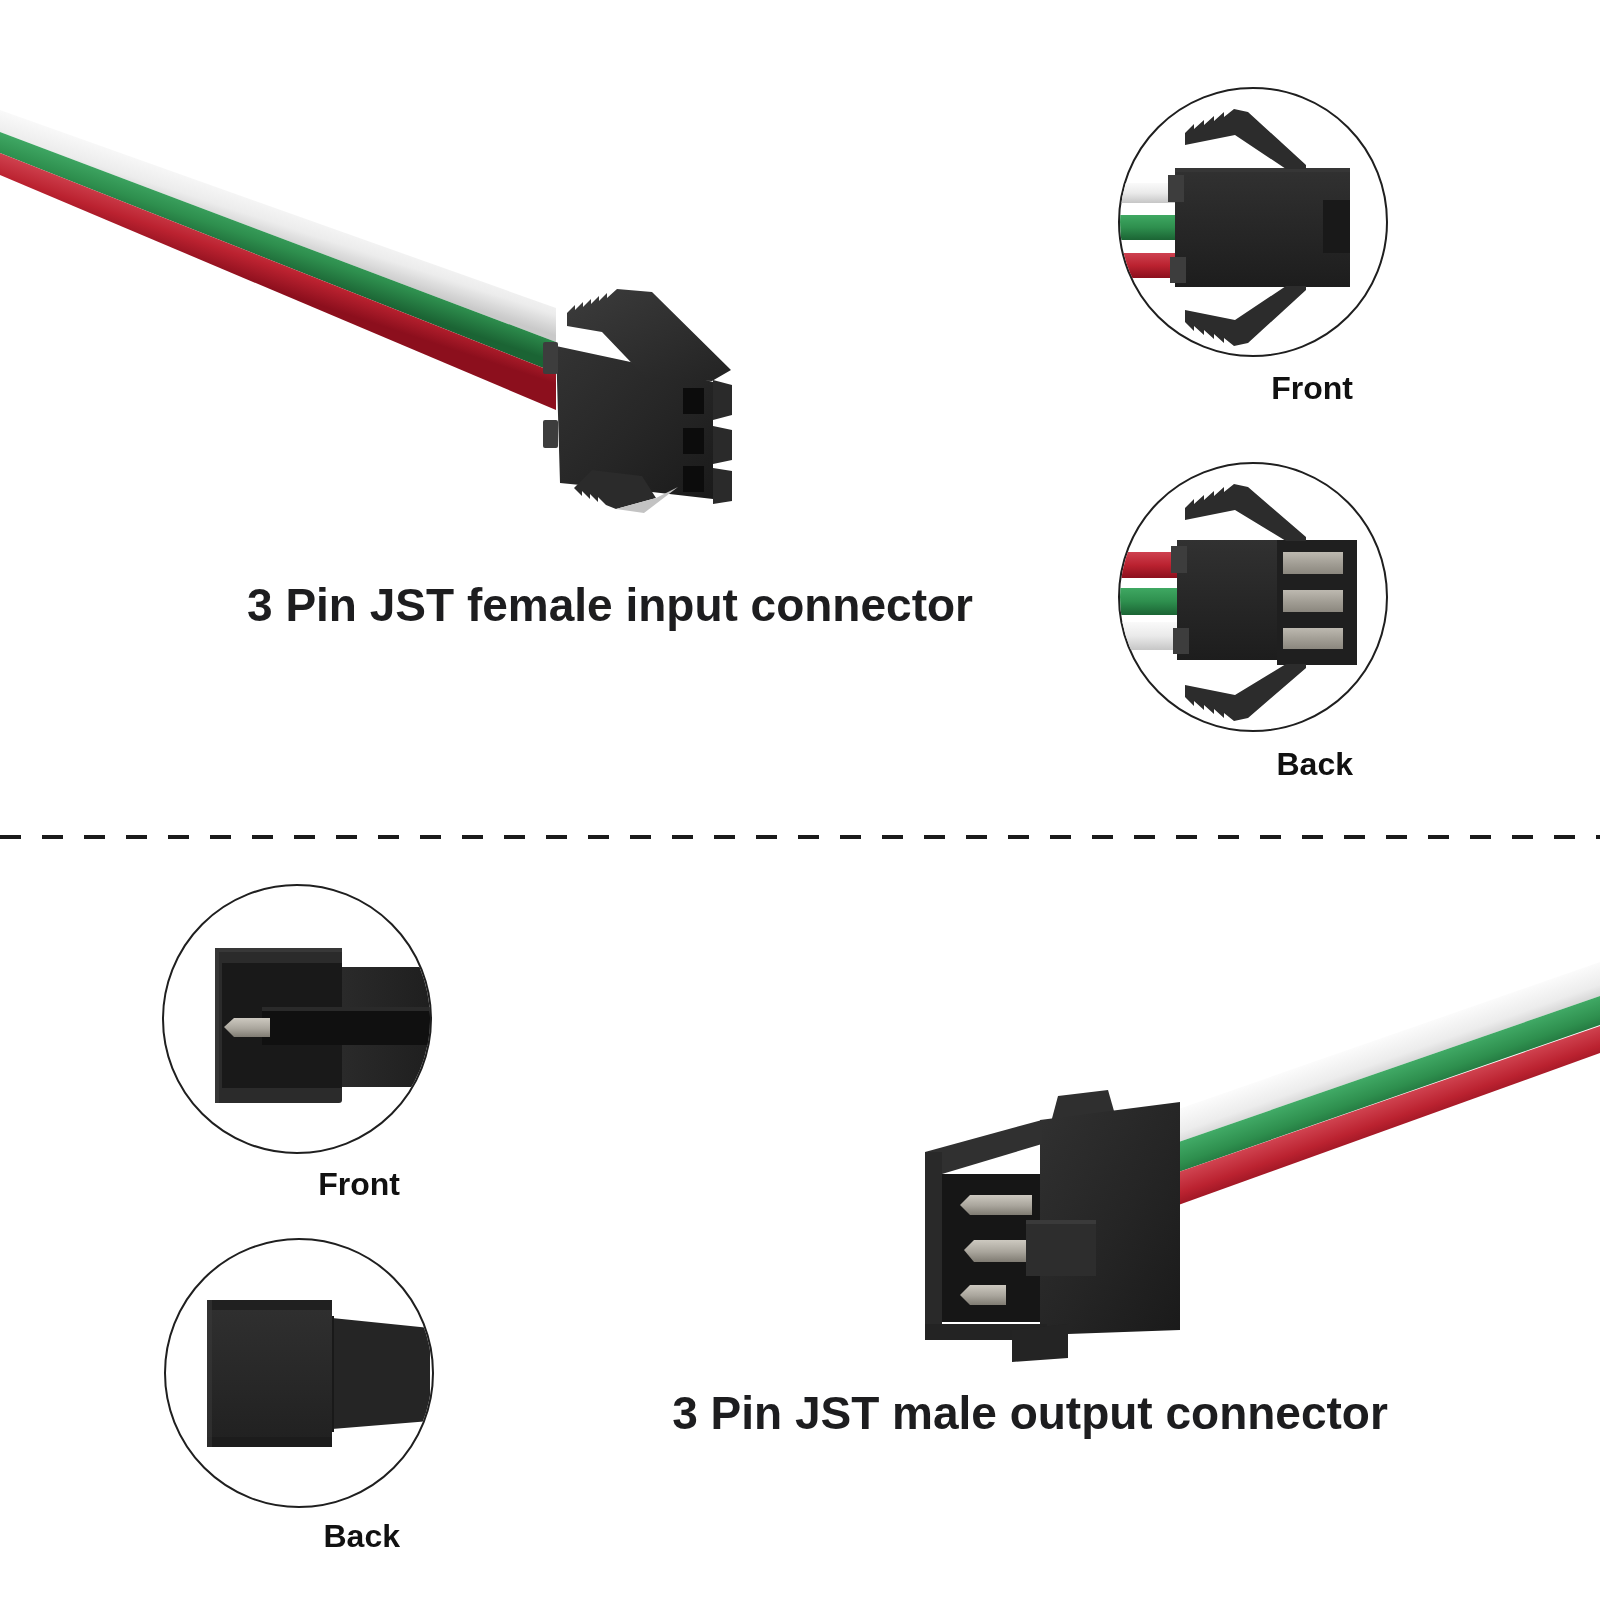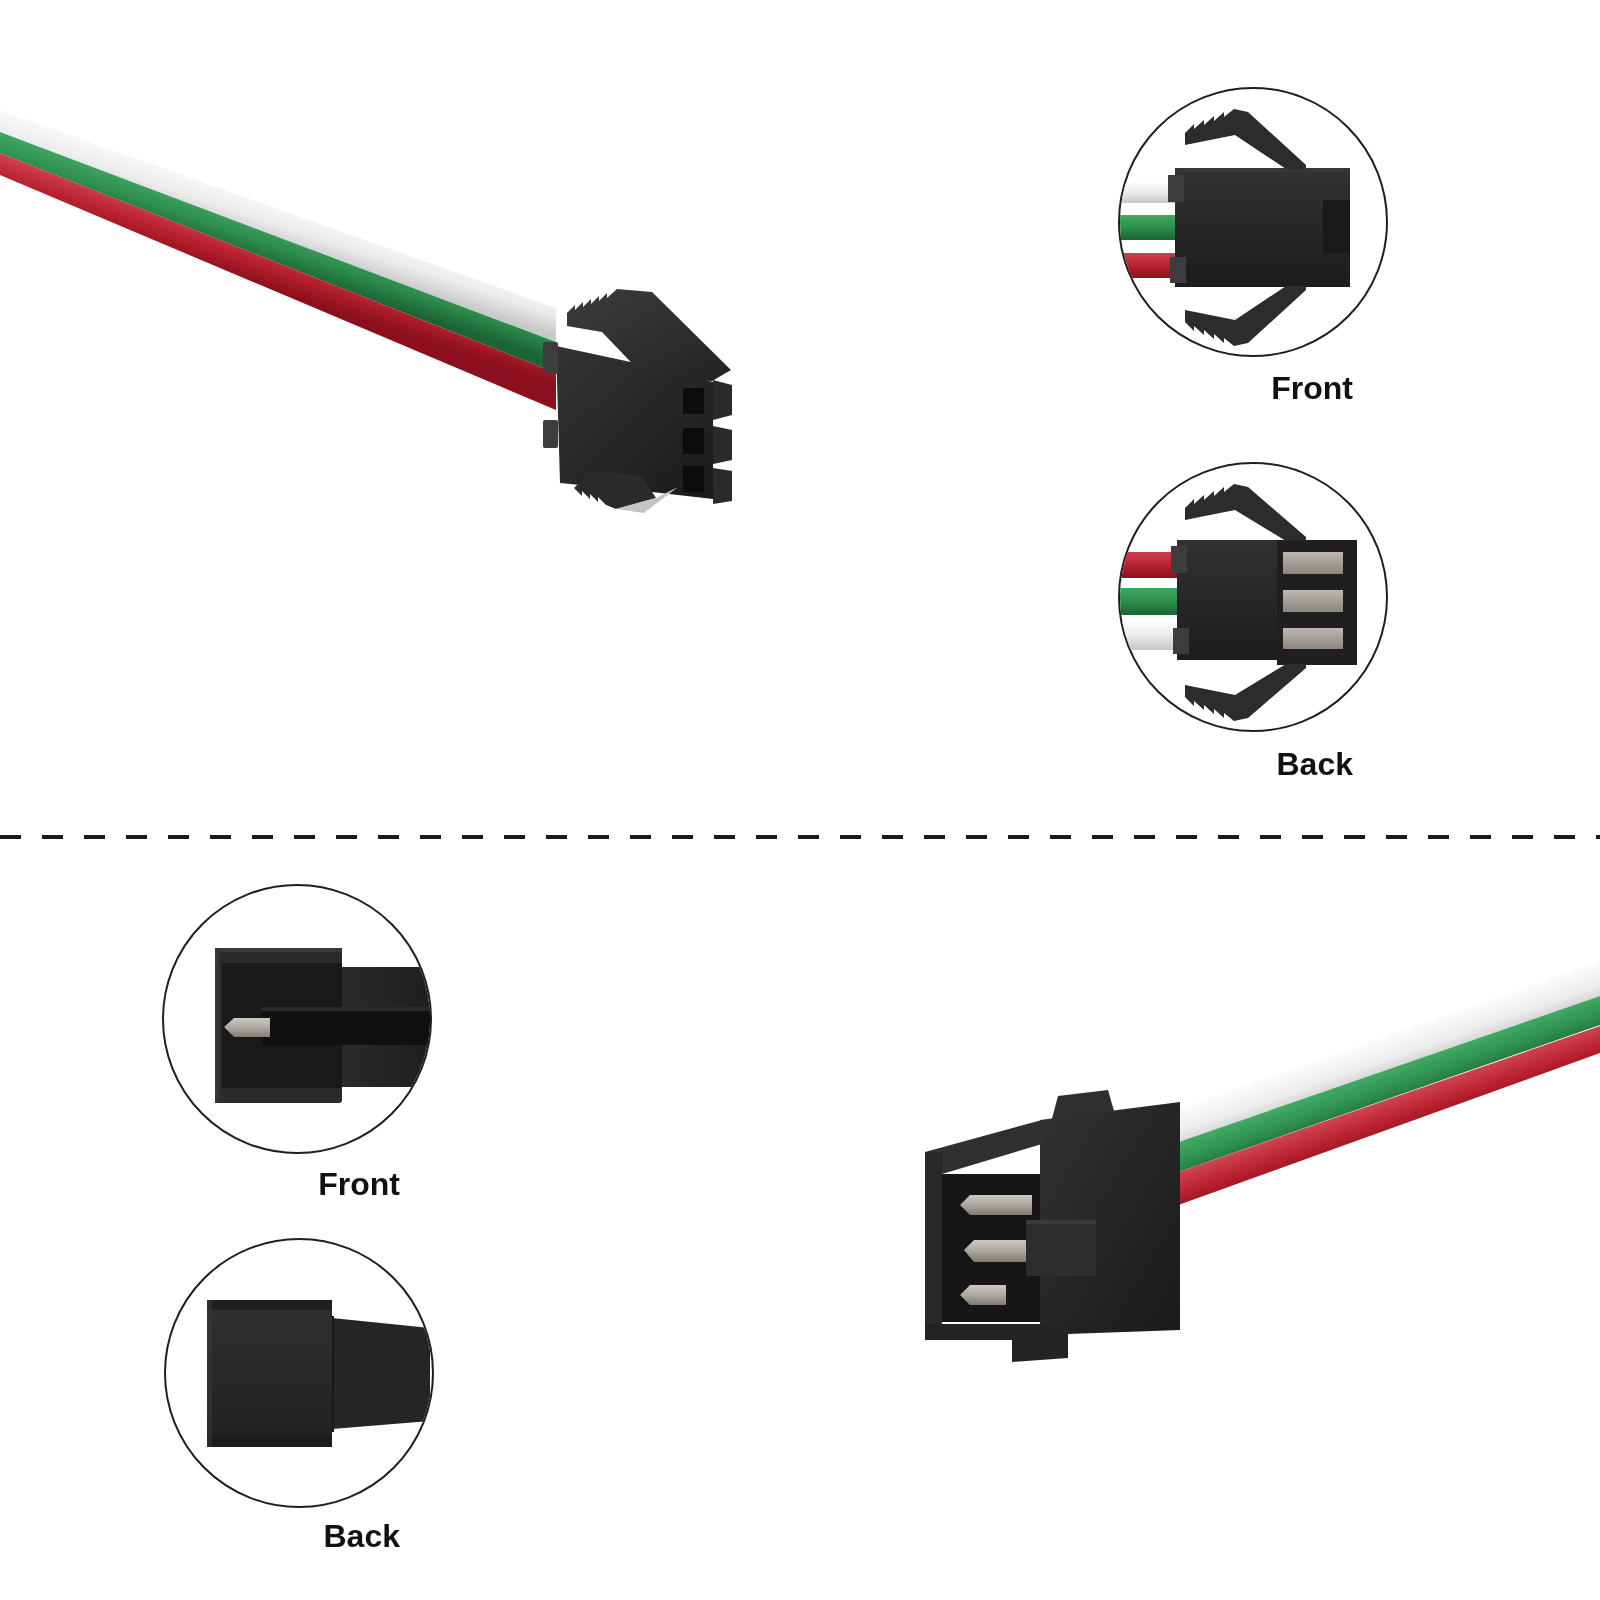--- a/index.html
+++ b/index.html
@@ -80,20 +80,21 @@
       <rect x="683" y="348" width="21" height="26" fill="#0c0c0c"></rect>
       <rect x="683" y="386" width="21" height="26" fill="#0c0c0c"></rect>
       <path d="M567,233 L575,225 575,230 583,222 583,227 591,219 591,224 599,216 599,221 607,213 607,218 617,209 L652,212 L731,290 L712,301 L646,298 L602,252 L567,246 Z" fill="url(#gWedgeA)"></path>
       <rect x="543" y="262" width="15" height="32" rx="2" fill="#3d3d3d"></rect>
       <rect x="543" y="340" width="15" height="28" rx="2" fill="#3d3d3d"></rect>
       <path d="M574,408 L582,416 582,411 590,419 590,414 598,422 598,417 606,425 L616,429 L656,418 L642,396 L592,390 Z" fill="#2b2b2b"></path>
       <path d="M616,429 L656,418 L678,407 L644,433 Z" fill="#c3c3c3"></path>
     </g>
   </svg>
 
+  <div class="caption caption-female">3 Pin JST female input connector</div>
 
   <div class="inset inset-female-front">
     <svg width="270" height="270" viewBox="0 0 270 270">
       <defs>
         <linearGradient id="gwB" x1="0" y1="0" x2="0" y2="1">
           <stop offset="0" stop-color="#fafafa"></stop>
             <stop offset="0.5" stop-color="#eaeaea"></stop>
             <stop offset="1" stop-color="#c6c6c6"></stop>
         </linearGradient>
         <linearGradient id="ggB" x1="0" y1="0" x2="0" y2="1">
@@ -241,14 +242,15 @@
       <rect x="42" y="244" width="98" height="148" fill="#161616"></rect>
       <polygon points="60,275 70,265 132,265 132,285 70,285" fill="url(#gMetF)"></polygon>
       <polygon points="64,320 74,310 142,310 142,332 74,332" fill="url(#gMetF)"></polygon>
       <polygon points="60,365 70,355 106,355 106,375 70,375" fill="url(#gMetF)"></polygon>
       <rect x="126" y="290" width="70" height="56" fill="#2d2d2d"></rect>
       <rect x="126" y="290" width="70" height="4" fill="#3a3a3a"></rect>
       <polygon points="112,400 168,394 168,428 112,432" fill="#242424"></polygon>
     </g>
   </svg>
 
+  <div class="caption caption-male">3 Pin JST male output connector</div>
 
 </div>
 
 </body></html>

